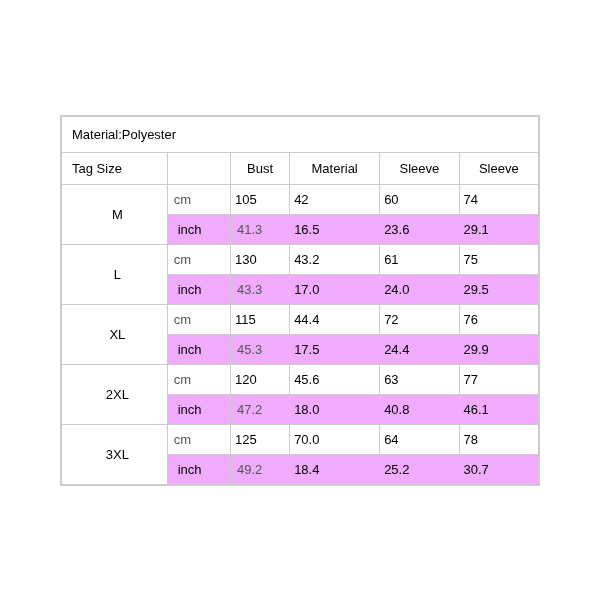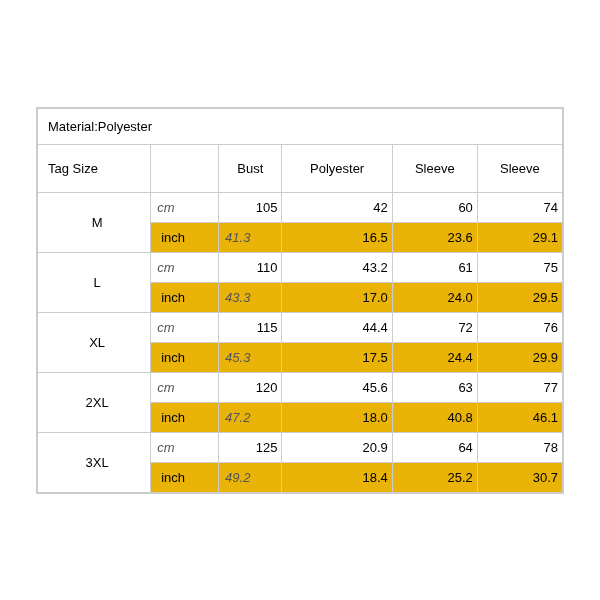--- a/index.html
+++ b/index.html
@@ -7,85 +7,84 @@
       width: 600px;
       height: 600px;
       display: flex;
       align-items: center;
       justify-content: center;
       background: #fff;
       font-family: Arial, sans-serif;
       font-size: 13px;
     }
     .table-wrapper {
-      width: 528px;
+      width: 480px;
       border: 1px solid #ccc;
     }
     table {
       width: 100%;
       border-collapse: collapse;
     }
     .title-row td {
       text-align: center;
       font-weight: bold;
       padding: 10px 4px;
       border-bottom: 1px solid #ccc;
       background: #fff;
     }
     .header-row th {
       text-align: center;
       font-weight: normal;
-      padding: 16px 4px;
+      padding: 8px 4px;
       border: 1px solid #ccc;
       background: #fff;
     }
     .header-row th:first-child {
       text-align: left;
       padding-left: 10px;
     }
     td {
-      text-align: right;
+      text-align: left;
       padding: 7px 4px;
       border: 1px solid #ccc;
     }
     td:first-child {
       text-align: left;
       padding-left: 10px;
       font-weight: normal;
     }
     td:nth-child(2) {
       text-align: left;
       padding-left: 6px;
       color: #555;
-      font-style: italic;
     }
     .row-cm {
       background: #fff;
     }
     .row-inch {
-      background: #eab308;
+      background: #f0abfc;
     }
     .tag-size-cell {
       text-align: center !important;
     }
   </style>
 </head>
 <body>
 
 <div class="table-wrapper">
   <table>
     <tbody>
         <tr class="title-row">
       <td colspan="6">Material:Polyester</td>
     </tr>
     <tr class="header-row">
       <th>Tag Size</th>
       <th></th>
       <th>Bust</th>
-      <th>Polyester</th>
+      <th>Material</th>
       <th>Sleeve</th>
       <th>Sleeve</th>
     </tr>
 
     <tr class="row-cm">
       <td rowspan="2" class="tag-size-cell">M</td>
       <td>cm</td>
       <td>105</td>
       <td>42</td>
       <td>60</td>
@@ -95,21 +94,21 @@
       <td>inch</td>
       <td>41.3</td>
       <td>16.5</td>
       <td>23.6</td>
       <td>29.1</td>
     </tr>
 
     <tr class="row-cm">
       <td rowspan="2" class="tag-size-cell">L</td>
       <td>cm</td>
-      <td>110</td>
+      <td>130</td>
       <td>43.2</td>
       <td>61</td>
       <td>75</td>
     </tr>
     <tr class="row-inch">
       <td>inch</td>
       <td>43.3</td>
       <td>17.0</td>
       <td>24.0</td>
       <td>29.5</td>
@@ -144,21 +143,21 @@
       <td>47.2</td>
       <td>18.0</td>
       <td>40.8</td>
       <td>46.1</td>
     </tr>
 
     <tr class="row-cm">
       <td rowspan="2" class="tag-size-cell">3XL</td>
       <td>cm</td>
       <td>125</td>
-      <td>20.9</td>
+      <td>70.0</td>
       <td>64</td>
       <td>78</td>
     </tr>
     <tr class="row-inch">
       <td>inch</td>
       <td>49.2</td>
       <td>18.4</td>
       <td>25.2</td>
       <td>30.7</td>
     </tr>

